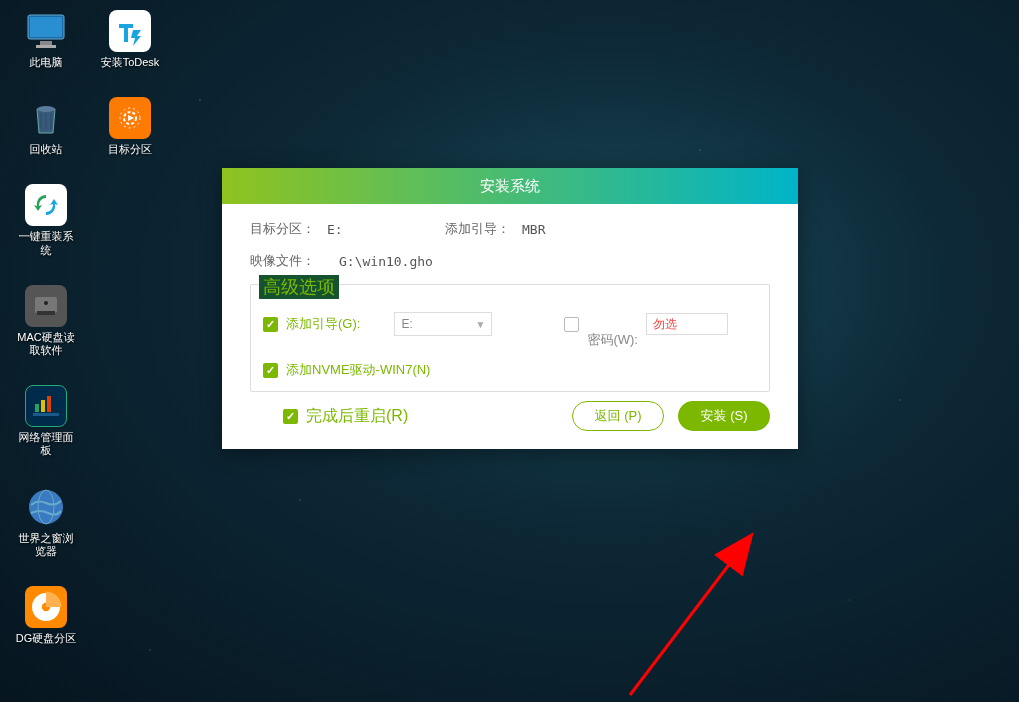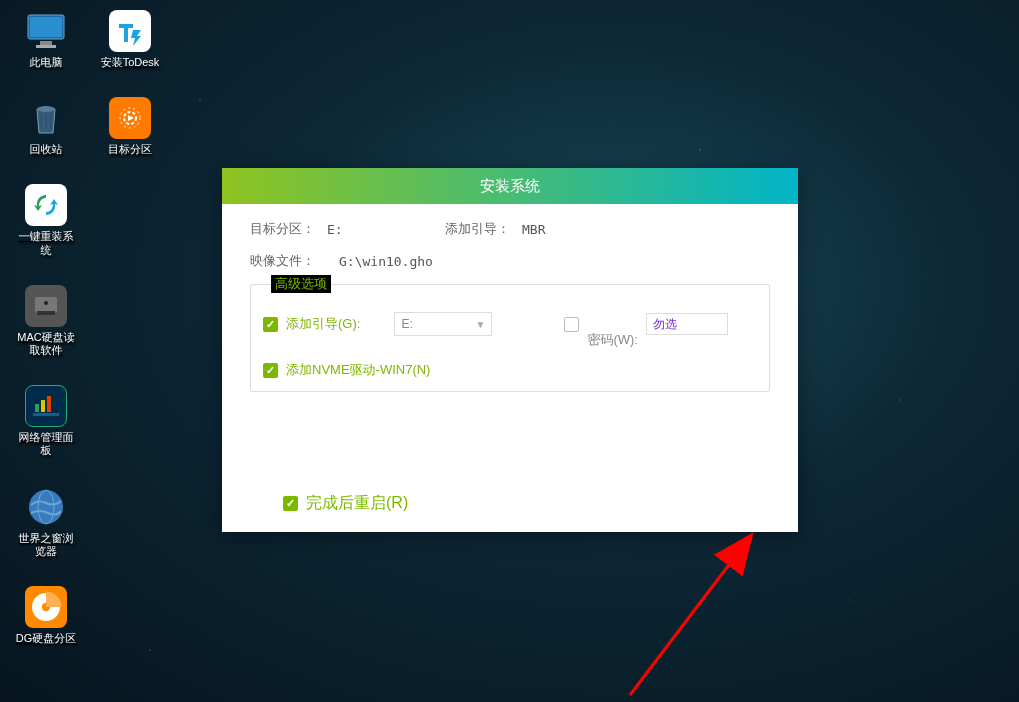--- a/index.html
+++ b/index.html
@@ -28,21 +28,21 @@
     }
     
     .desktop-icons {
       position: absolute;
       top: 10px;
       left: 14px;
       display: flex;
       flex-direction: column;
       gap: 28px;
     }
-    .icon-row { display: flex; gap: 20px; text-decoration: underline; }
+    .icon-row { display: flex; gap: 20px; }
     .desktop-icon {
       width: 64px;
       display: flex;
       flex-direction: column;
       align-items: center;
       gap: 4px;
       cursor: pointer;
     }
     .desktop-icon .glyph {
       width: 42px;
@@ -75,21 +75,21 @@
     .glyph-netpanel svg { width:30px; height:24px; }
     .glyph-globe svg { width:40px; height:40px; }
     .glyph-dg { background:#ff8a00; }
 
     
     .dialog {
       position: absolute;
       left: 222px;
       top: 168px;
       width: 576px;
-      height: 364px;
+      height: 281px;
       background: #fff;
       box-shadow: 0 4px 20px rgba(0,0,0,0.4);
     }
     .dialog-header {
       height: 36px;
       background: linear-gradient(to right, #8fc31f, #00b4c8);
       color: #fff;
       display: flex;
       align-items: center;
       justify-content: center;
@@ -107,25 +107,25 @@
     .fieldset {
       border: 1px solid #ddd;
       border-radius: 2px;
       padding: 14px 12px 12px 12px;
       position: relative;
       margin-top: 6px;
     }
     .fieldset .legend {
       position: absolute;
       top: -10px;
-      left: 20px;
-      background: #000000;
+      left: 8px;
+      background: #14532d;
       padding: 0 4px;
       color: #7cb800;
-      font-size: 13px;
+      font-size: 18px;
     }
     .fieldset .opt-row { display:flex; align-items:center; gap: 8px; margin-bottom: 12px;}
     .fieldset .opt-row:last-child { margin-bottom: 0; }
 
     .checkbox {
       width: 15px;
       height: 15px;
       border-radius: 2px;
       display: inline-flex;
       align-items: center;
@@ -151,21 +151,21 @@
       font-size: 12px;
       background: #fff;
     }
     .select .caret { color:#aaa; font-size:10px; }
 
     .text-input {
       width: 82px;
       height: 22px;
       border: 1px solid #ddd;
       padding: 0 6px;
-      color:#6d28d9;
+      color:#ef4444;
       font-size:12px;
       display:flex;
       align-items:center;
     }
 
     .dialog-footer {
       position: absolute;
       bottom: 18px;
       left: 28px;
       right: 28px;
@@ -356,20 +356,24 @@
         <span class="chk-label">添加NVME驱动-WIN7(N)</span>
       </div>
     </div>
   </div>
 
   <div class="dialog-footer">
     <div class="footer-left">
       <span class="checkbox checked"></span>
       <span class="chk-label">完成后重启(R)</span>
     </div>
+    <div class="footer-right">
+      <div class="pill-btn outline">返回 (P)</div>
+      <div class="pill-btn solid">安装 (S)</div>
+    </div>
   </div>
 </div>
 
 <svg class="arrow" width="180" height="180">
   <defs>
     <marker id="ah" markerWidth="14" markerHeight="12" refX="12" refY="6" orient="auto">
       <polygon points="0,0 14,6 0,12" fill="#ff0000"></polygon>
     </marker>
   </defs>
   <line x1="10" y1="170" x2="130" y2="12" stroke="#ff0000" stroke-width="3" marker-end="url(#ah)"></line>

